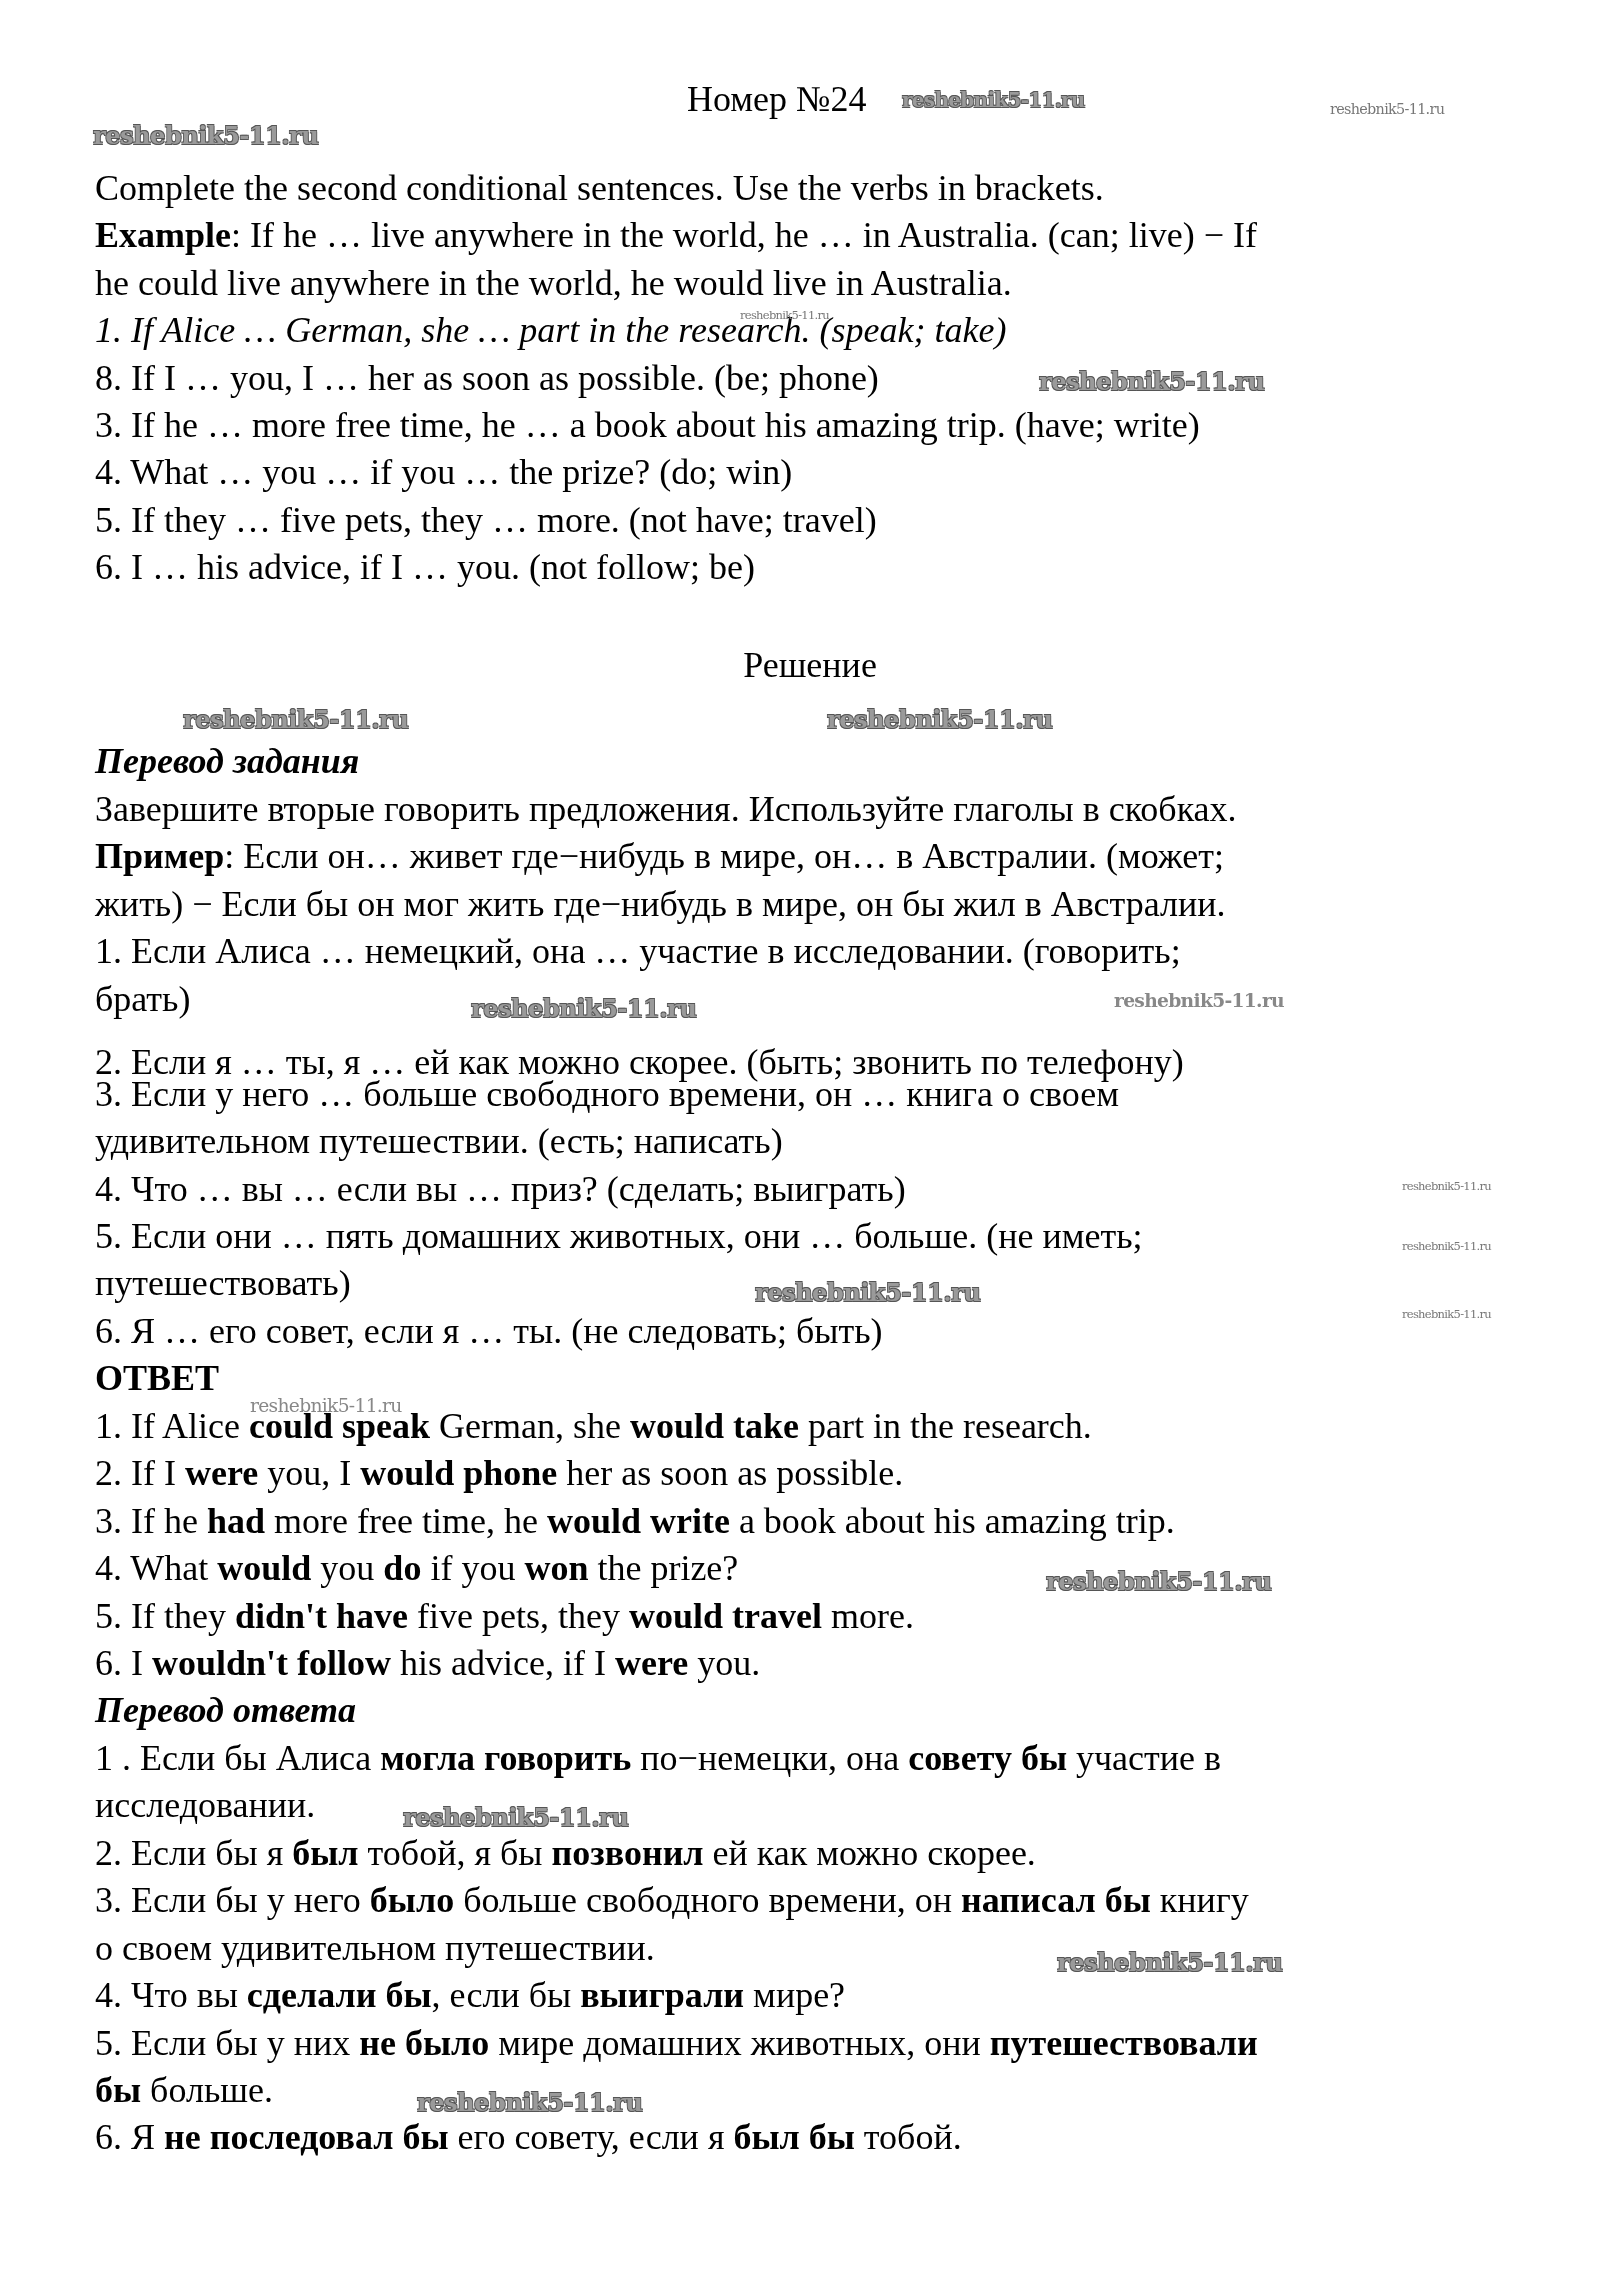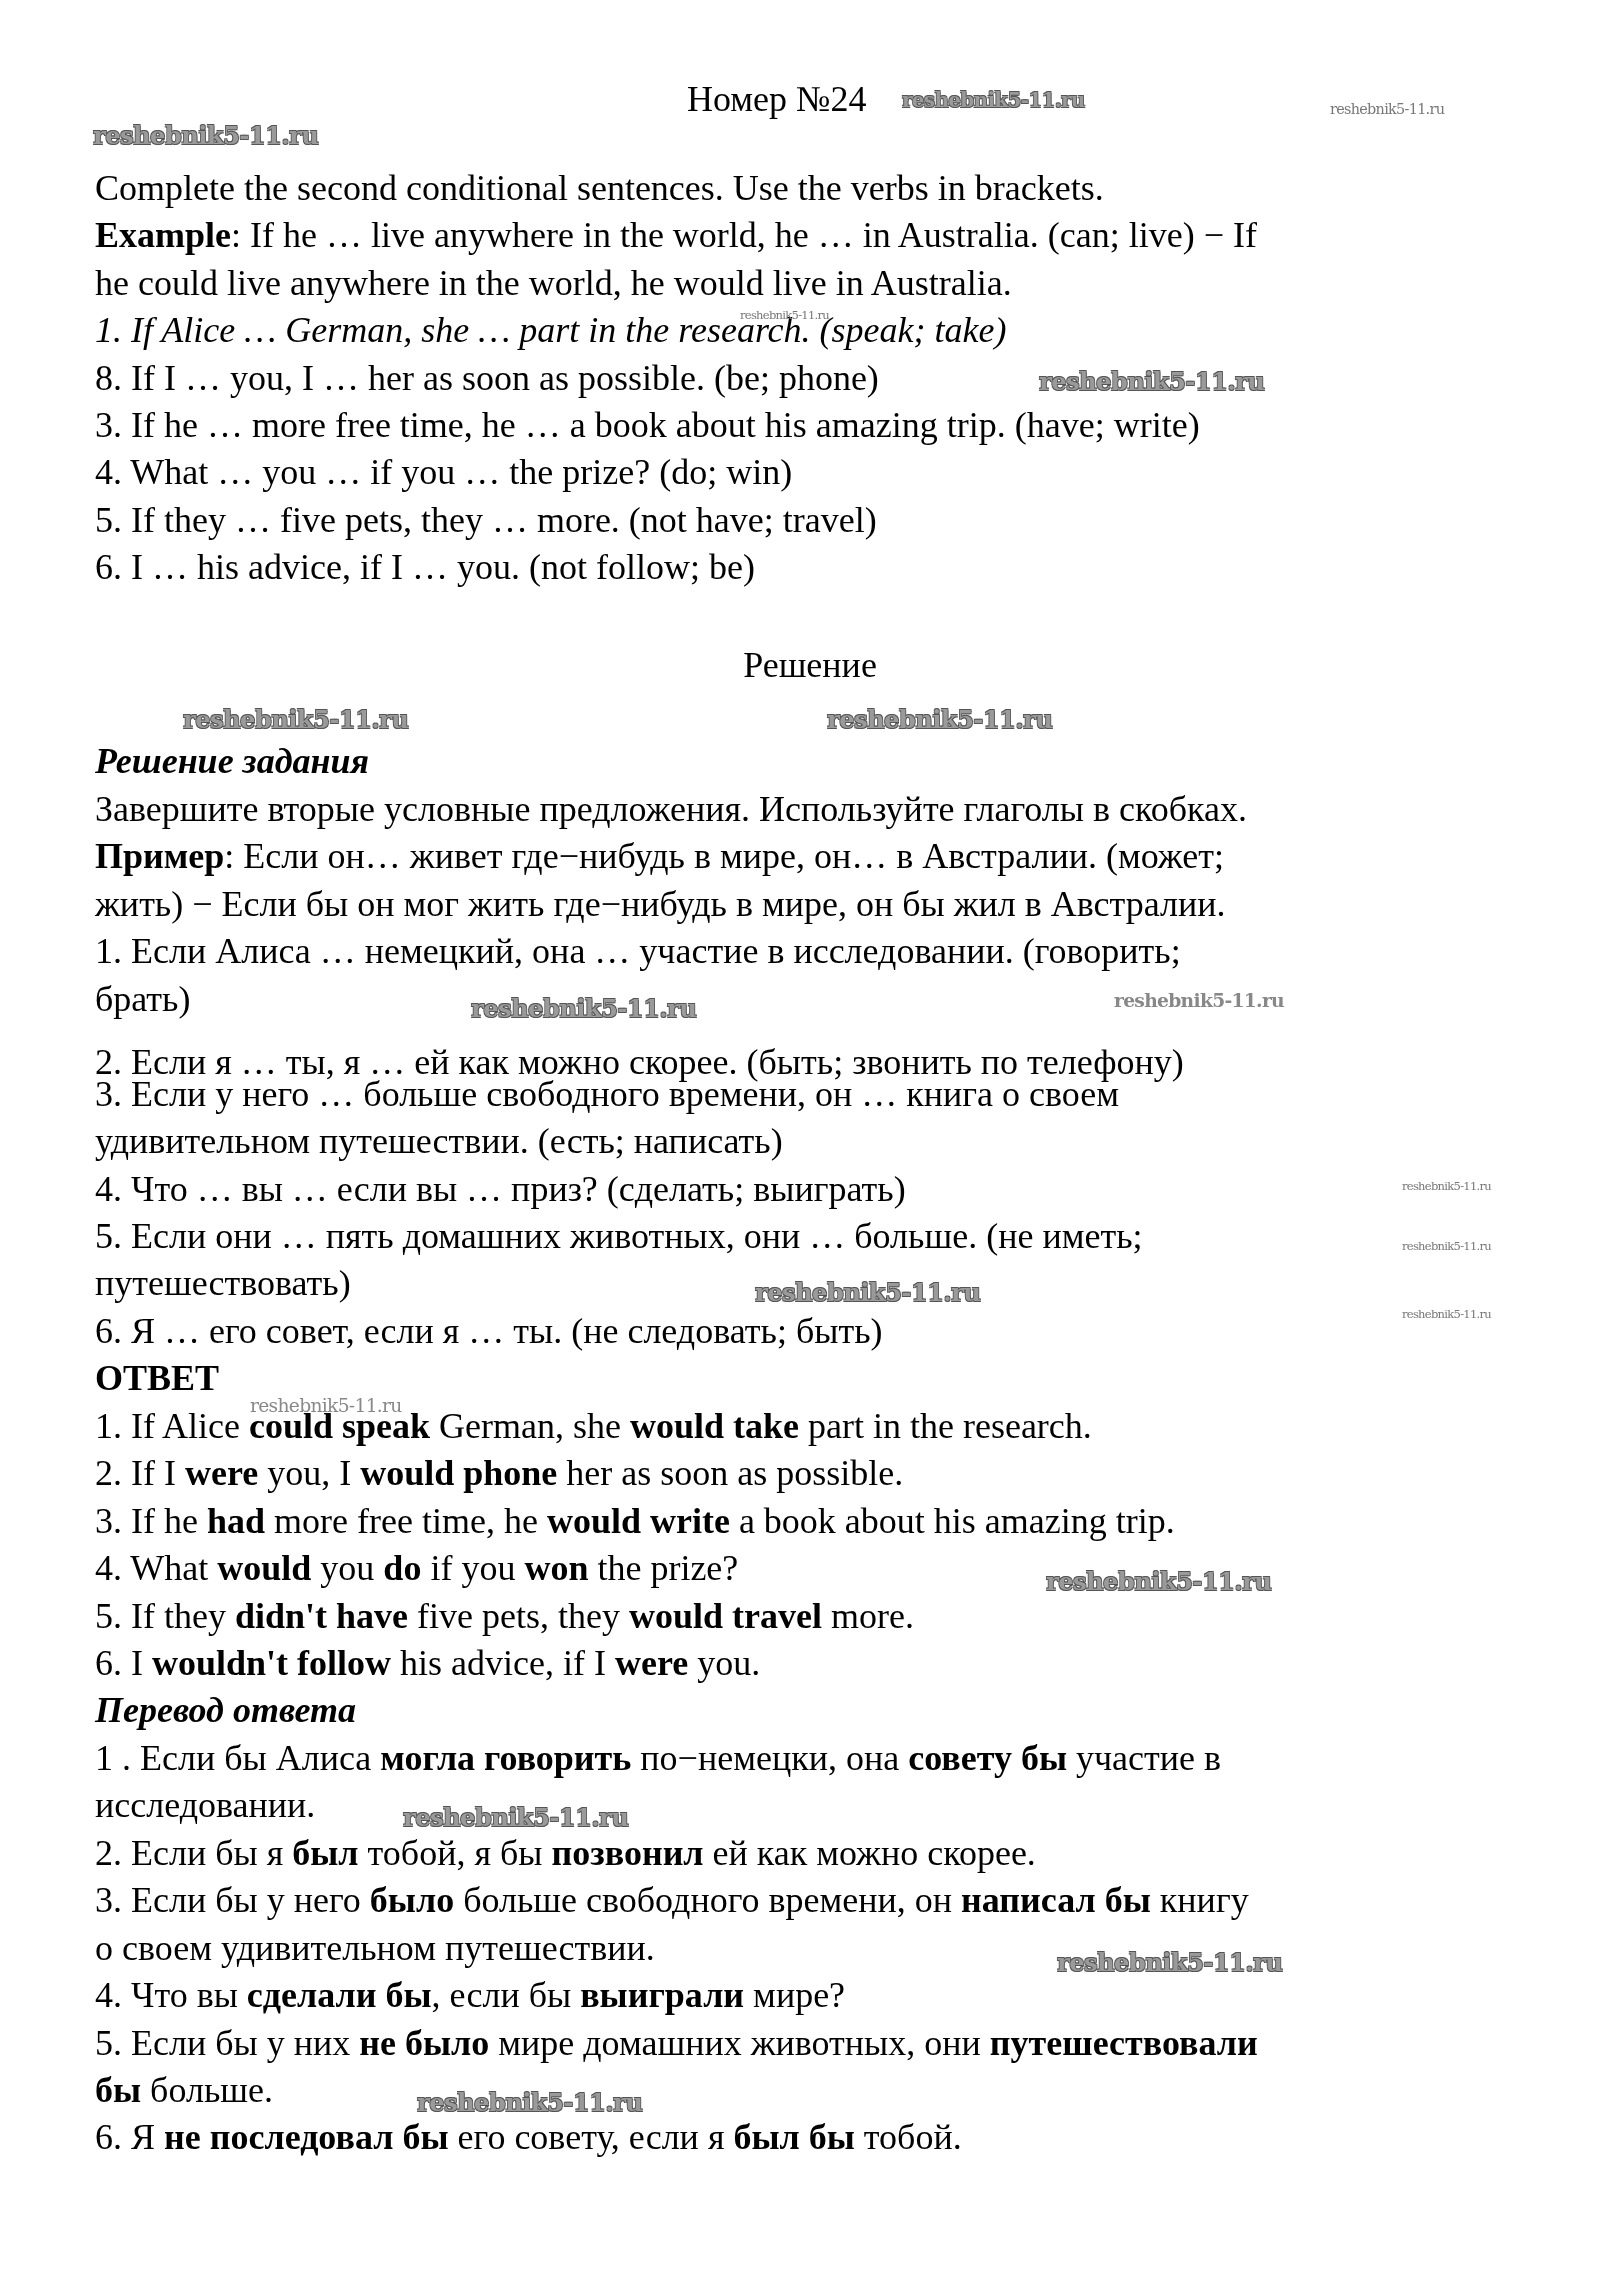--- a/index.html
+++ b/index.html
@@ -29,22 +29,22 @@
   <div class="line" style="top:214px;"><span class="b">Example</span><span>: If he … live anywhere in the world, he … in Australia. (can; live) − If</span></div>
   <div class="line" style="top:262px;">he could live anywhere in the world, he would live in Australia.</div>
   <div class="line" style="top:309px;font-style:italic;">1. If Alice … German, she … part in the research. (speak; take)</div>
   <div class="line" style="top:357px;">8. If I … you, I … her as soon as possible. (be; phone)</div>
   <div class="line" style="top:404px;">3. If he … more free time, he … a book about his amazing trip. (have; write)</div>
   <div class="line" style="top:451px;">4. What … you … if you … the prize? (do; win)</div>
   <div class="line" style="top:499px;">5. If they … five pets, they … more. (not have; travel)</div>
   <div class="line" style="top:546px;">6. I … his advice, if I … you. (not follow; be)</div>
 
   <div class="line center" style="top:644px;">Решение</div>
-  <div class="line b i" style="top:740px;">Решение задания</div>
-  <div class="line" style="top:788px;">Завершите вторые условные предложения. Используйте глаголы в скобках.</div>
+  <div class="line b i" style="top:740px;">Перевод задания</div>
+  <div class="line" style="top:788px;">Завершите вторые говорить предложения. Используйте глаголы в скобках.</div>
   <div class="line" style="top:835px;"><span class="b">Пример</span><span>: Если он… живет где−нибудь в мире, он… в Австралии. (может;</span></div>
   <div class="line" style="top:883px;">жить) − Если бы он мог жить где−нибудь в мире, он бы жил в Австралии.</div>
   <div class="line" style="top:930px;">1. Если Алиса … немецкий, она … участие в исследовании. (говорить;</div>
   <div class="line" style="top:978px;">брать)</div>
   <div class="line" style="top:1025px;margin-top:16px;">2. Если я … ты, я … ей как можно скорее. (быть; звонить по телефону)</div>
   <div class="line" style="top:1073px;">3. Если у него … больше свободного времени, он … книга о своем</div>
   <div class="line" style="top:1120px;">удивительном путешествии. (есть; написать)</div>
   <div class="line" style="top:1168px;">4. Что … вы … если вы … приз? (сделать; выиграть)</div>
   <div class="line" style="top:1215px;">5. Если они … пять домашних животных, они … больше. (не иметь;</div>
   <div class="line" style="top:1262px;">путешествовать)</div>

